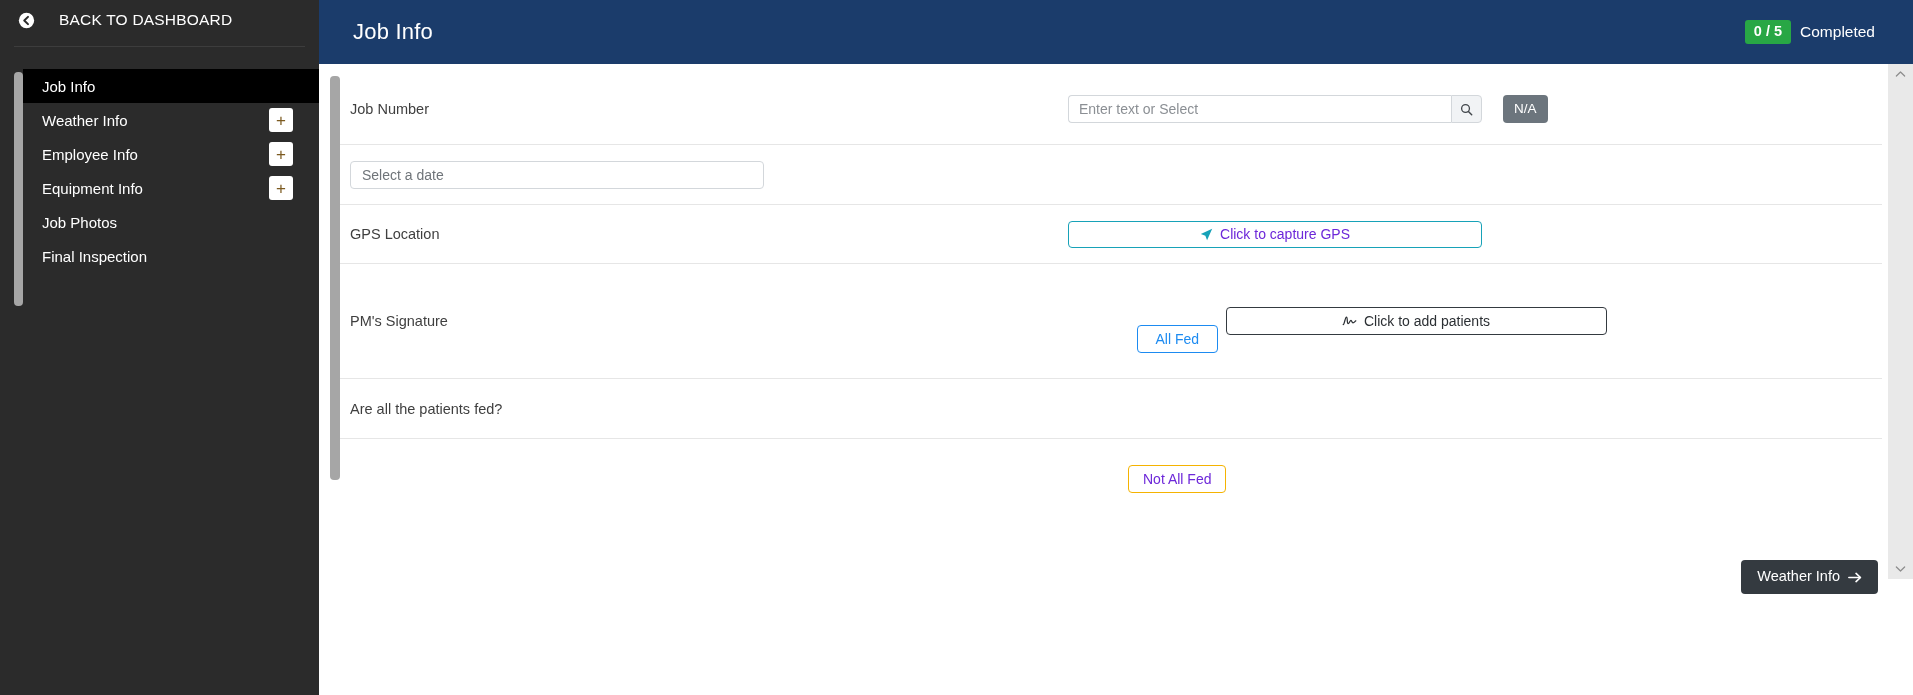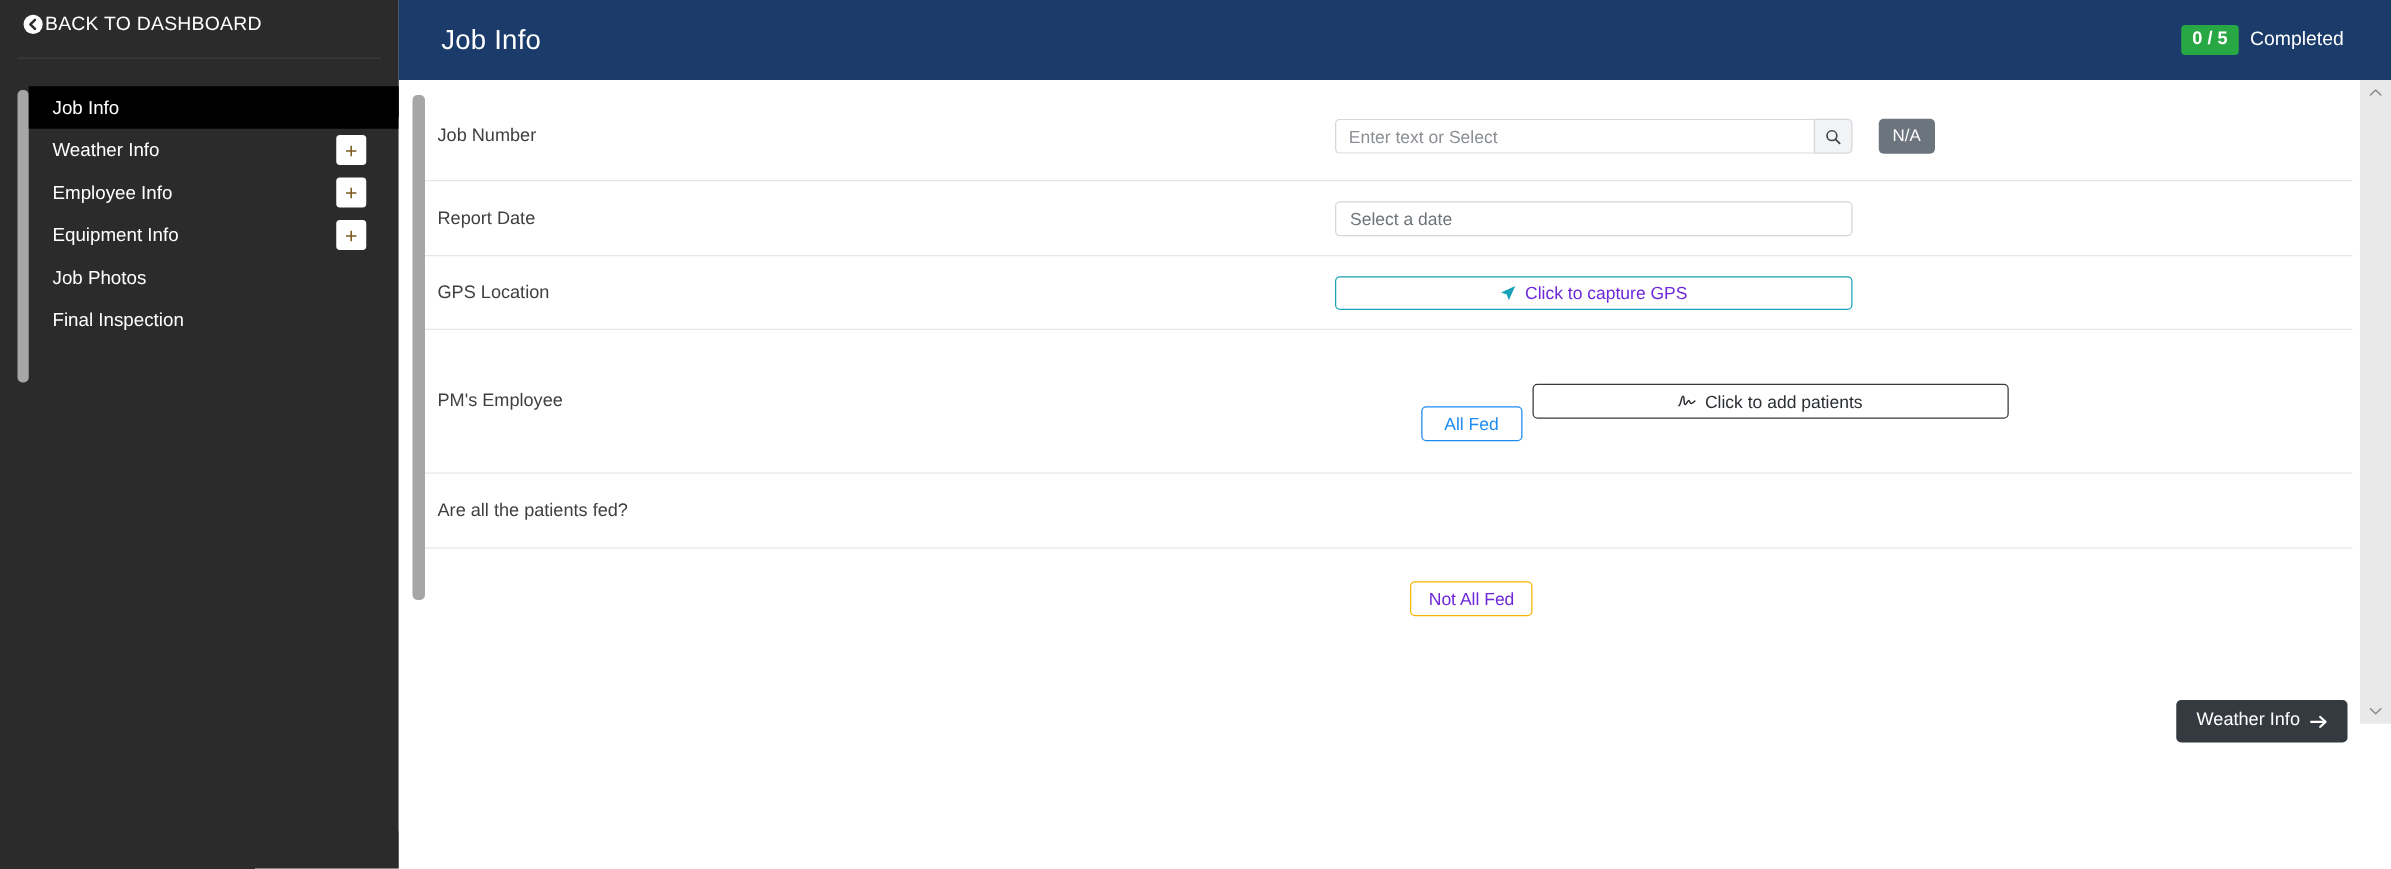--- a/index.html
+++ b/index.html
@@ -16,22 +16,22 @@
   .app { position: relative; width: 1913px; height: 695px; }
 
   
   .sidebar {
     position: absolute; left: 0; top: 0;
     width: 319px; height: 695px;
     background: #2b2b2b;
     color: #ffffff;
   }
   .back-link {
-    display: flex; align-items: flex-start;
-    gap: 1px;
+    display: flex; align-items: flex-end;
+    gap: 24px;
     padding: 11px 0 11px 18px;
     font-size: 15.5px;
     letter-spacing: .2px;
     color: #ffffff;
     cursor: pointer;
     user-select: none;
   }
   .back-icon { display: inline-flex; width: 17px; height: 17px; flex: 0 0 17px; }
   .back-icon svg { width: 17px; height: 17px; display: block; }
   .sidebar-divider {
@@ -352,42 +352,41 @@
                     <path d="M10.4 10.4 L14.4 14.4" stroke="#41464b" stroke-width="1.8" stroke-linecap="round"></path>
                   </svg>
                 </span>
               </button>
             </div>
             <button class="na-btn">N/A</button>
           </div>
         </div>
 
         <div class="row row-reportdate">
-          <div class="row-label">Report Date</div>
           <div class="row-field">
             <input class="date-input" type="text" placeholder="Select a date" style="">
           </div>
         </div>
 
         <div class="row row-gps">
           <div class="row-label">GPS Location</div>
           <div class="row-field">
             <button class="gps-btn">
               <span>
                 <svg viewBox="0 0 16 16" xmlns="http://www.w3.org/2000/svg">
                   <path d="M15 1 L1 7.3 L6.6 9.4 L8.7 15 Z" fill="#17a2b8"></path>
                 </svg>
               </span>
               <span>Click to capture GPS</span>
             </button>
           </div>
         </div>
 
         <div class="row row-signature">
-          <div class="row-label">PM's Employee</div>
+          <div class="row-label">PM's Signature</div>
           <div class="row-field">
             <div class="sig-wrap">
               <button class="sig-btn">
                 <span>
                   <svg viewBox="0 0 18 14" fill="none" xmlns="http://www.w3.org/2000/svg">
                     <path d="M1.4 10.6 C3.2 10.6 3.6 1.6 5.4 1.6 C7 1.6 5.6 9.6 7.4 9.6 C8.8 9.6 9.4 5.6 10.8 5.6 C11.9 5.6 11.7 8.6 13.2 8.6 C14.6 8.6 15.4 7.1 16.6 6.2" stroke="#2b2f33" stroke-width="1.5" stroke-linecap="round" fill="none"></path>
                   </svg>
                 </span>
                 <span>Click to add patients</span>
               </button>

